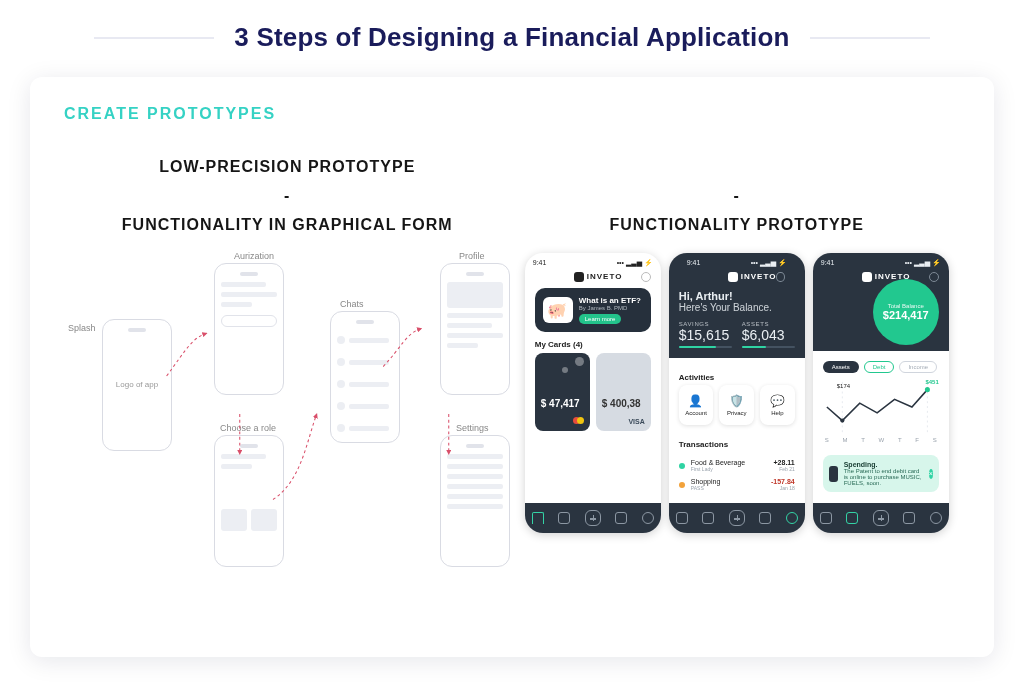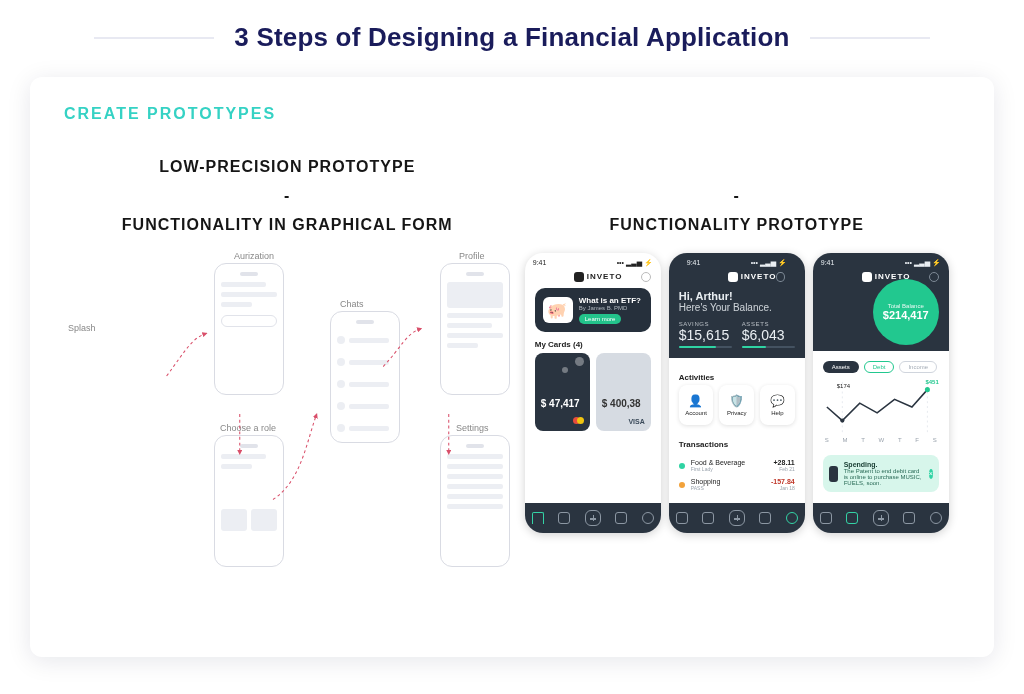--- a/index.html
+++ b/index.html
@@ -150,20 +150,24 @@
 
       <div class="lofi-stage">
 
         <span class="lofi-label" style="left:4px;top:70px;">Splash</span>
         <span class="lofi-label" style="left:170px;top:-2px;">Aurization</span>
         <span class="lofi-label" style="left:156px;top:170px;">Choose a role</span>
         <span class="lofi-label" style="left:276px;top:46px;">Chats</span>
         <span class="lofi-label" style="left:395px;top:-2px;">Profile</span>
         <span class="lofi-label" style="left:392px;top:170px;">Settings</span>
 
+        <div class="phone-wf" style="left:38px;top:66px;">
+          <div class="notch"></div>
+          <div style="display:flex;align-items:center;justify-content:center;height:92px;font-size:8px;color:#999;">Logo of app</div>
+        </div>
         <div class="phone-wf" style="left:150px;top:10px;">
           <div class="notch"></div>
           <div class="line med"></div>
             <div class="line"></div>
             <div class="line short"></div>
           <div class="btn"></div>
         </div>
         <div class="phone-wf" style="left:150px;top:182px;">
           <div class="notch"></div>
           <div class="line med"></div>

